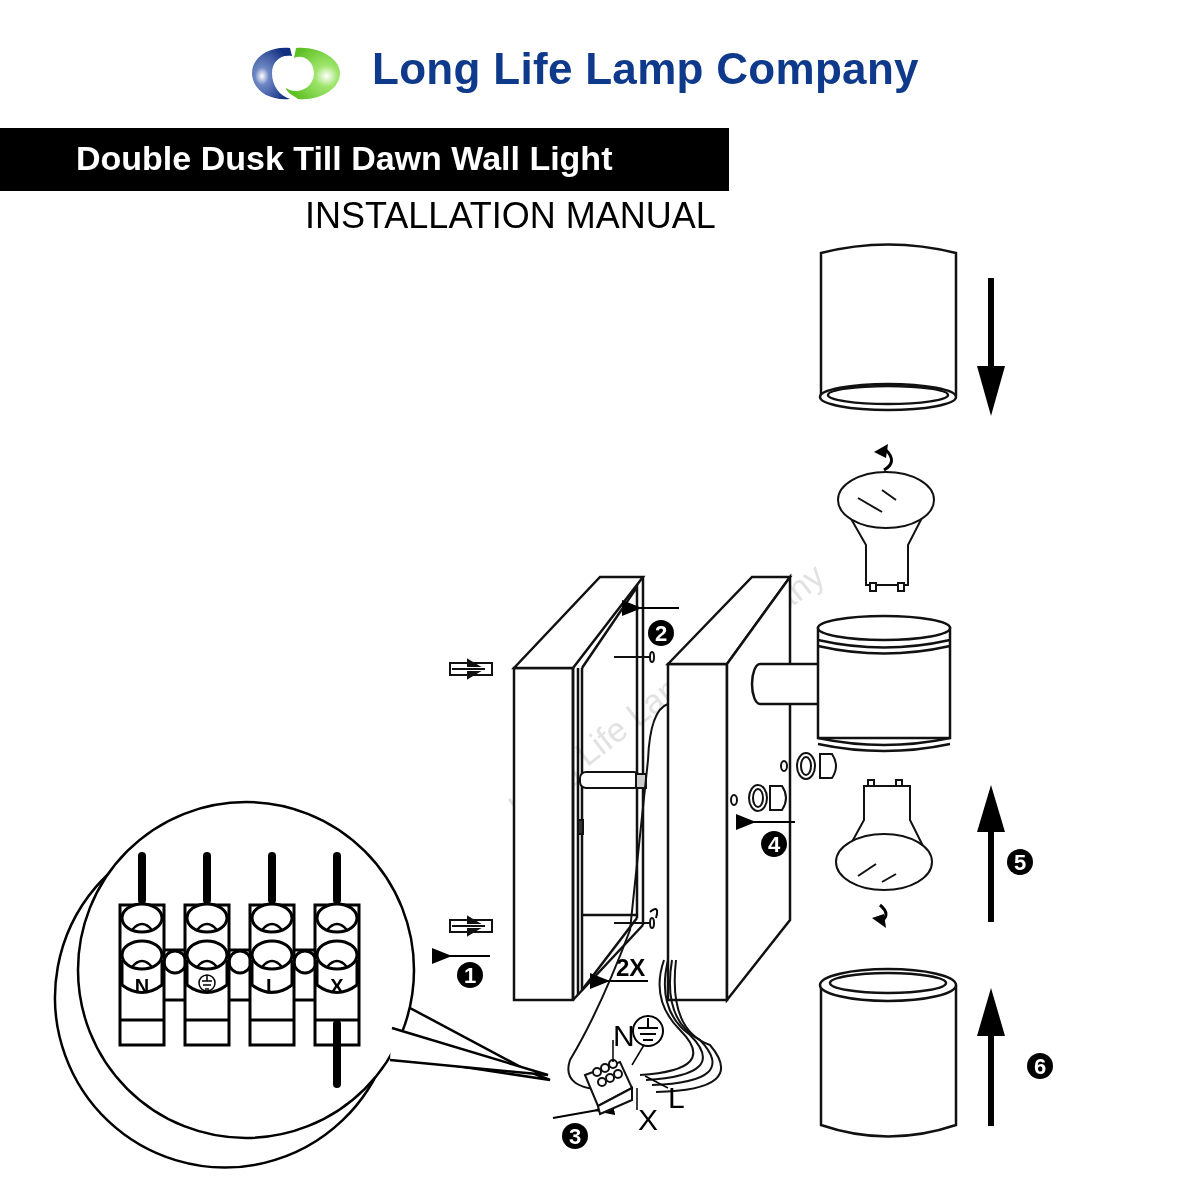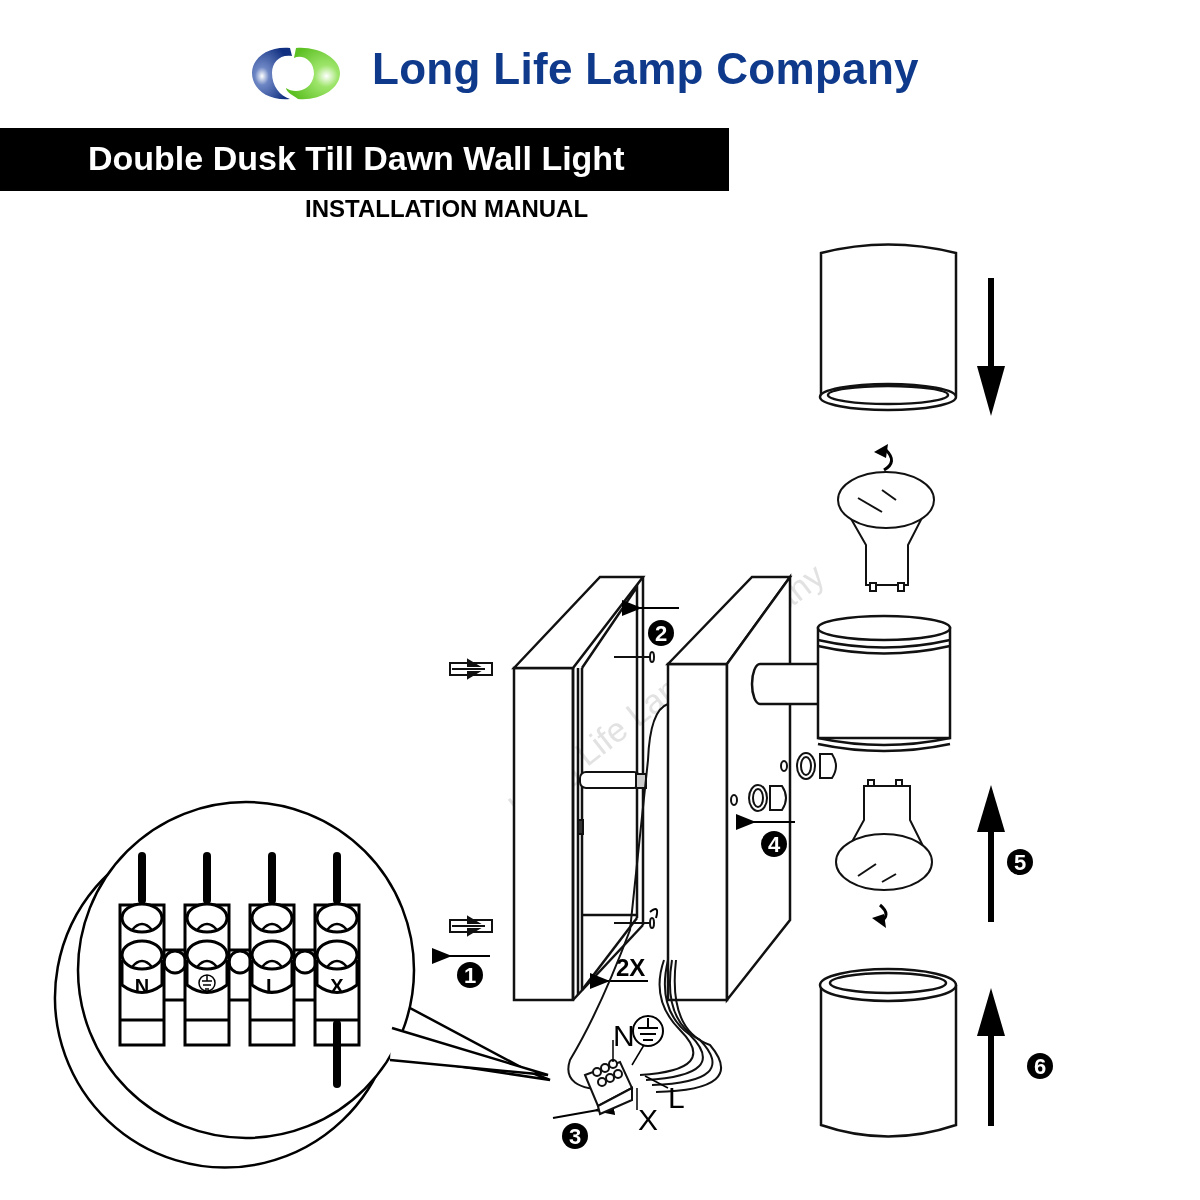--- a/index.html
+++ b/index.html
@@ -1,21 +1,21 @@
 <!DOCTYPE html>
 <html><head>
 <meta charset="utf-8">
 <style>
   html, body { margin:0; padding:0; background:#ffffff; }
   body { width:1200px; height:1200px; position:relative; overflow:hidden; font-family:"Liberation Sans", sans-serif; }
   .abs { position:absolute; }
   .brand-title { left:372px; top:44px; font-size:44px; font-weight:bold; color:#0f3a8c; letter-spacing:0.3px; white-space:nowrap; }
   .title-bar { left:0; top:128px; width:729px; height:63px; background:#000000; }
-  .title-text { left:88px; top:139px; font-size:34px; font-weight:bold; color:#ffffff; white-space:nowrap; }
-  .subtitle { left:305px; top:195px; font-size:24px; font-weight:bold; color:#000000; white-space:nowrap; }
+  .title-text { left:76px; top:139px; font-size:34px; font-weight:bold; color:#ffffff; white-space:nowrap; }
+  .subtitle { left:305px; top:195px; font-size:36px; font-weight:normal; color:#000000; white-space:nowrap; }
   svg.diagram { position:absolute; left:0; top:0; width:1200px; height:1200px; }
   .step-badge text { font-family:"Liberation Sans", sans-serif; font-weight:bold; font-size:22px; fill:#ffffff; }
 </style>
 </head>
 <body>
 
 <div class="abs" style="left:250px;top:44px;width:92px;height:58px;">
   <svg width="92" height="58" viewBox="0 0 92 58">
     <defs>
       <radialGradient id="gBlue" cx="0.25" cy="0.55" r="0.7">

